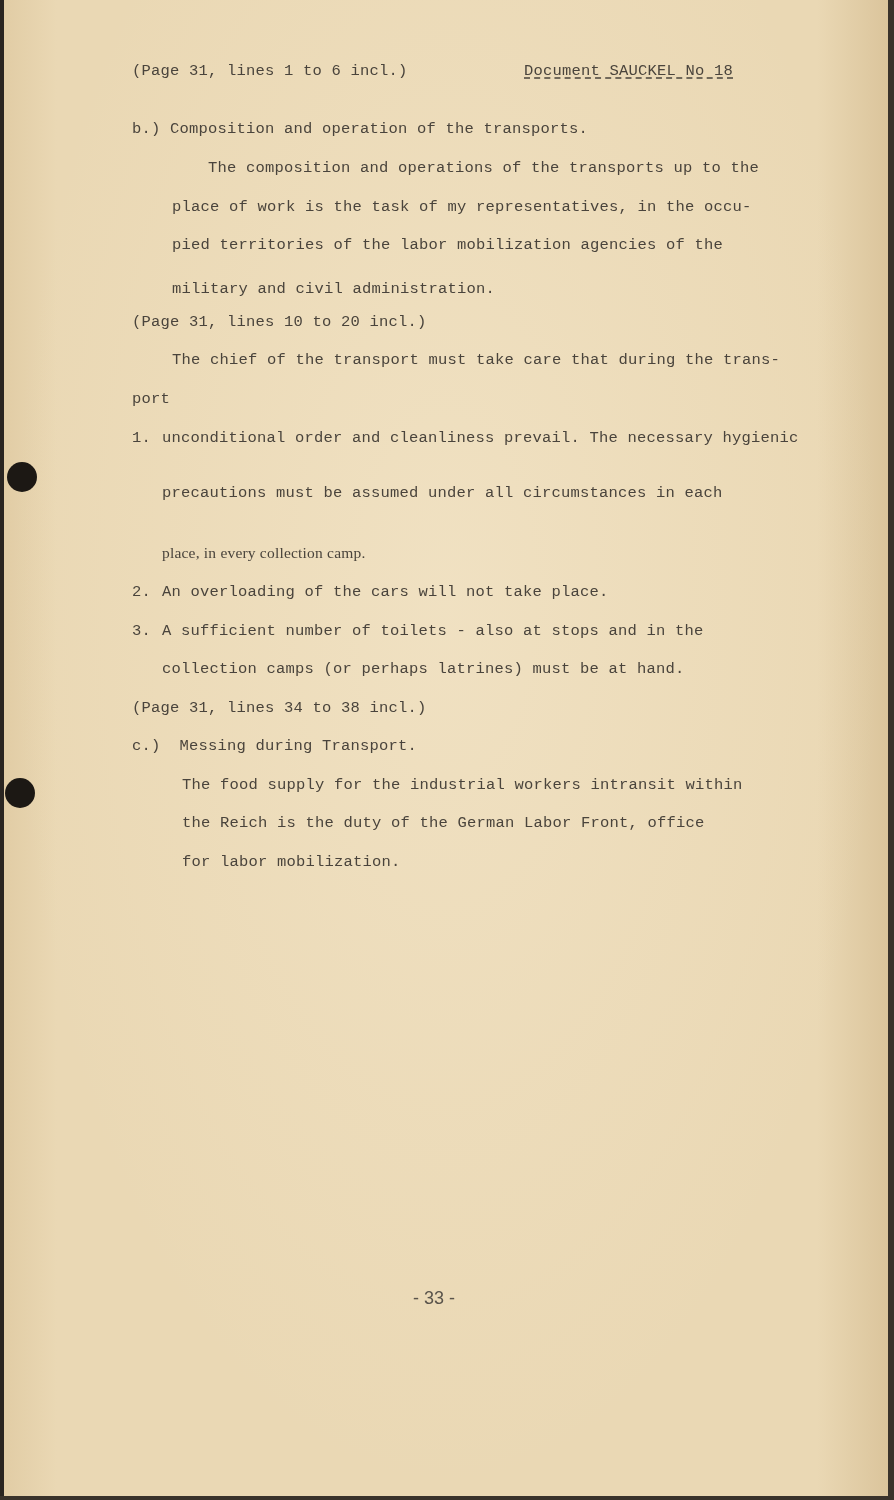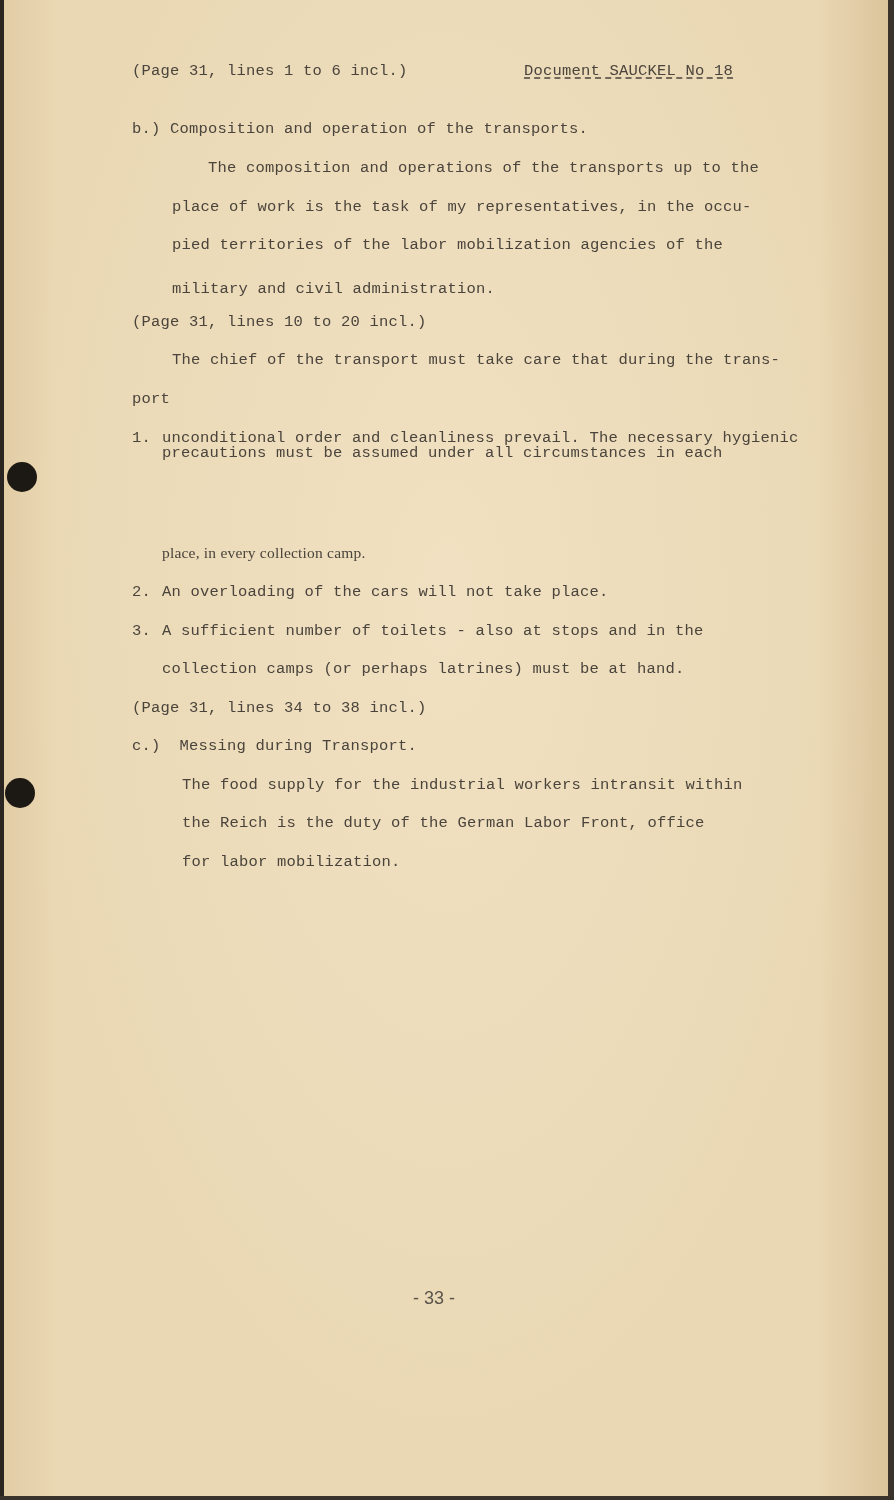--- a/index.html
+++ b/index.html
@@ -51,21 +51,21 @@
   <p class="t" style="left:168px; top:198px;">place of work is the task of my representatives, in the occu-</p>
   <p class="t" style="left:168px; top:236px;">pied territories of the labor mobilization agencies of the</p>
   <p class="t" style="left:168px; top:280px;">military and civil administration.</p>
 
   <p class="t" style="left:128px; top:313px;">(Page 31, lines 10 to 20 incl.)</p>
   <p class="t" style="left:168px; top:351px;">The chief of the transport must take care that during the trans-</p>
   <p class="t" style="left:128px; top:390px;">port</p>
 
   <p class="t" style="left:128px; top:429px;">1.</p>
   <p class="t" style="left:158px; top:429px;">unconditional order and cleanliness prevail. The necessary hygienic</p>
-  <p class="t" style="left:158px; top:444px;">precautions must be assumed under all circumstances in each</p>
+  <p class="t" style="left:158px; top:484px;">precautions must be assumed under all circumstances in each</p>
   <p class="t" style="left:158px; top:544px;font-family:Liberation Serif, serif;">place, in every collection camp.</p>
 
   <p class="t" style="left:128px; top:583px;">2.</p>
   <p class="t" style="left:158px; top:583px;">An overloading of the cars will not take place.</p>
 
   <p class="t" style="left:128px; top:622px;">3.</p>
   <p class="t" style="left:158px; top:622px;">A sufficient number of toilets - also at stops and in the</p>
   <p class="t" style="left:158px; top:660px;">collection camps (or perhaps latrines) must be at hand.</p>
 
   <p class="t" style="left:128px; top:699px;">(Page 31, lines 34 to 38 incl.)</p>

